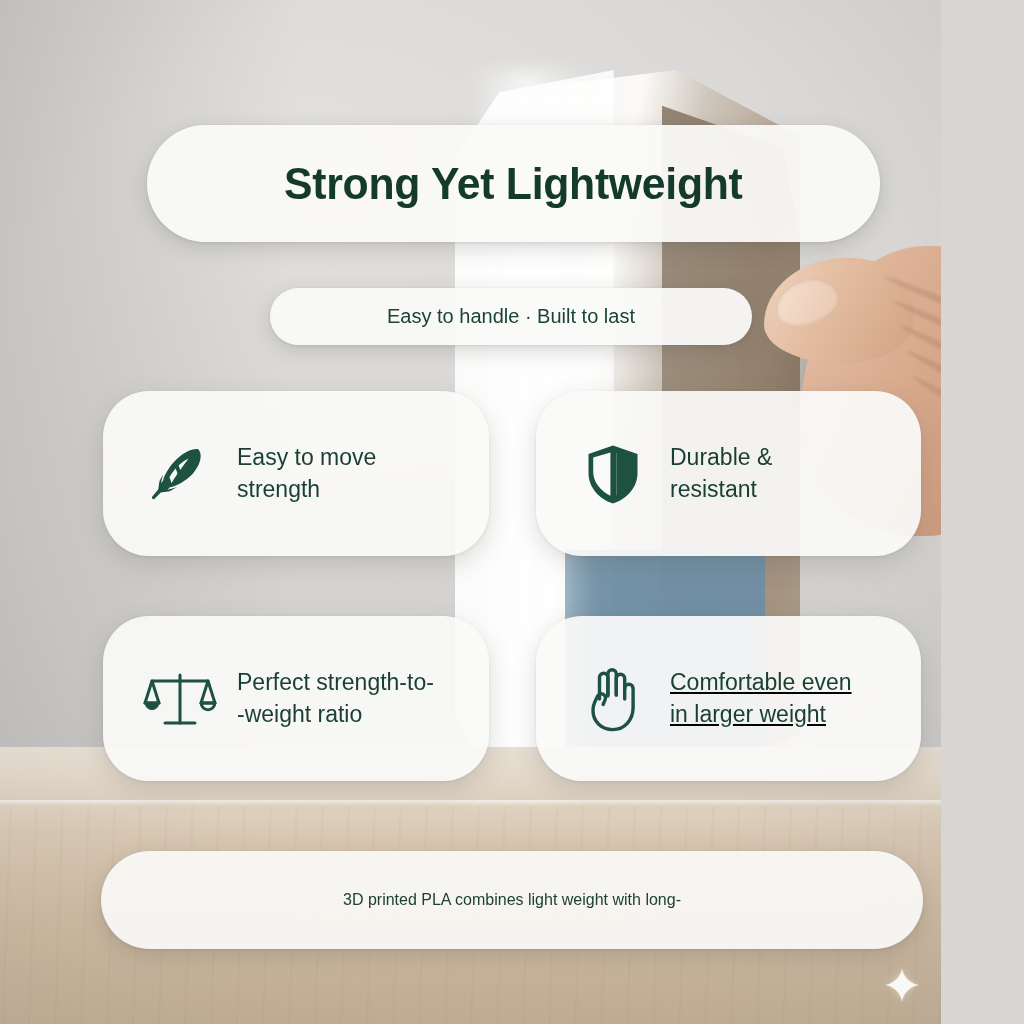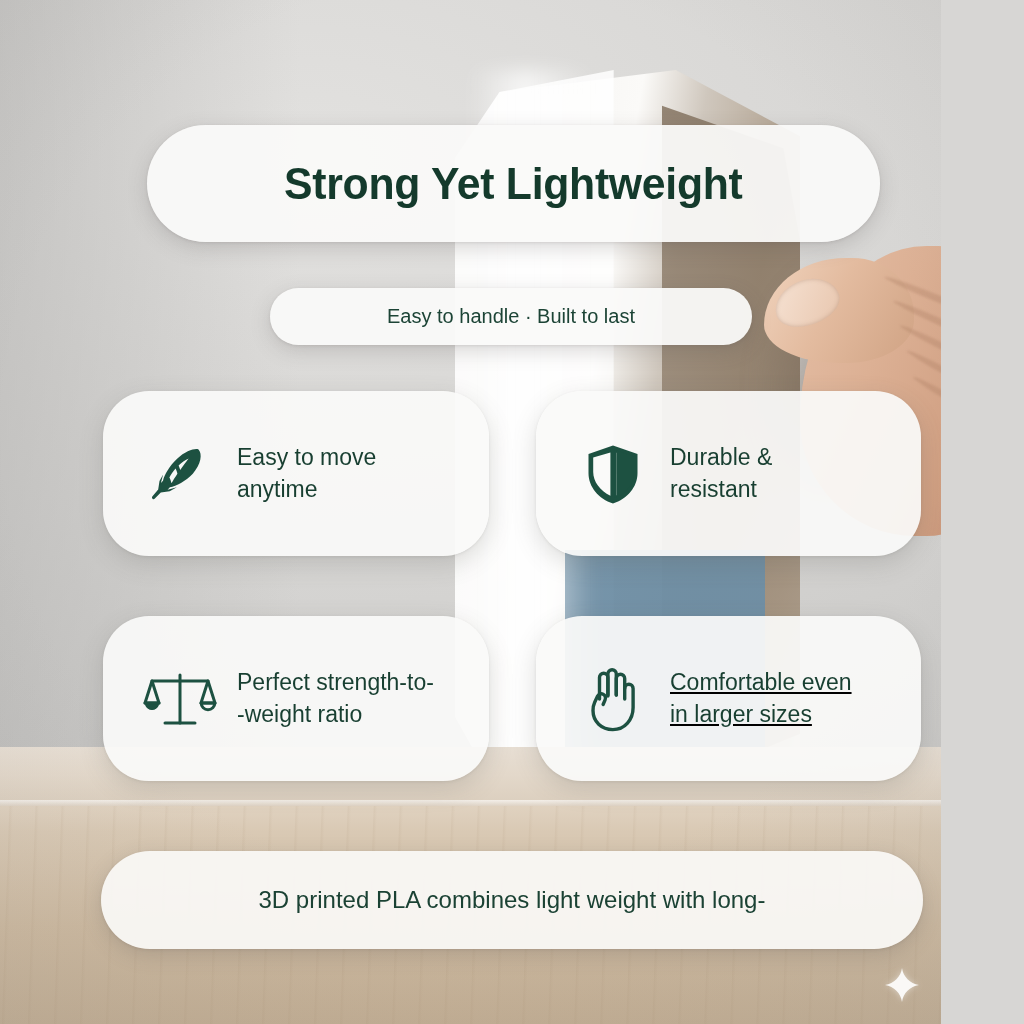--- a/index.html
+++ b/index.html
@@ -225,21 +225,21 @@
   
   .footer-pill {
     left: 101px; top: 851px; width: 822px; height: 98px;
     border-radius: 52px;
     background: rgba(250,249,246,0.93);
     flex-direction: column;
     text-align: center;
     line-height: 1.38;
   }
   .footer-text {
-    font-size: 24px;
+    font-size: 16px;
     color: #1b4234;
     padding: 0 40px;
   }
 
   
   .sparkle {
     position: absolute;
     right: 22px; bottom: 22px;
     width: 34px; height: 34px;
     color: #ffffff;
@@ -297,21 +297,21 @@
     </div>
 
     <div class="card card-0">
       <span class="card-icon">
         <svg width="64" height="64" viewBox="0 0 64 64" aria-hidden="true">
           <path fill="currentColor" d="M50.5 7.5c-2.8-1.6-12.6 1-21.4 9.3C21.5 24 16.4 32.6 15 38.8l-2.1 2.2 2.2-8.6-3.6 6.6-1.3 8.4-5.9 7.2a1.6 1.6 0 0 0 2.3 2.2l6.2-6.3 8.9-1.3 7.1-3.9-9.2 2.4 2.3-2.4c6.5-1.1 15.5-6.1 22.9-13.6C53.1 22 54.6 12 50.5 7.5zm-9.9 8.9c-2.6 3.3-5.6 7.5-8.4 11.6-.3-1.3-.8-3-1.6-4.6 3.3-3.1 6.9-5.6 10-7zm-13 10.2c.9 1.8 1.5 3.8 1.8 5.2-2.4 3.6-4.4 6.9-5.9 9.4-.4-1.6-1-3.8-2.1-5.8 1.5-2.6 3.6-5.7 6.2-8.8z"></path>
         </svg>
       </span>
       <span class="card-label">
         <span>Easy to move</span><br>
-        <span>anytime</span>
+        <span>strength</span>
       </span>
     </div>
 
     <div class="card card-2">
       <span class="card-icon">
         <svg width="74" height="64" viewBox="0 0 74 64" aria-hidden="true">
           <g fill="none" stroke="currentColor" stroke-width="3" stroke-linecap="round" stroke-linejoin="round">
             <line x1="37" y1="8" x2="37" y2="56"></line>
             <line x1="9" y1="14" x2="65" y2="14"></line>
             <line x1="22" y1="56" x2="52" y2="56"></line>
@@ -354,21 +354,21 @@
           <g fill="none" stroke="currentColor" stroke-width="3.4" stroke-linecap="round" stroke-linejoin="round">
             <path d="M17.5 33V11.5a4.2 4.2 0 0 1 8.4 0V30"></path>
             <path d="M25.9 29V8a4.2 4.2 0 0 1 8.4 0v21"></path>
             <path d="M34.3 29V12.5a4.2 4.2 0 0 1 8.4 0V33"></path>
             <path d="M42.7 22.5a4.2 4.2 0 0 1 8.4 0v19.1c0 12-8.2 22-20.3 22-11.3 0-19.8-7.9-19.8-19 0-3.4.6-6.1 1.7-8.4l2.8-6a4.2 4.2 0 0 1 7.6 3.6l-2 4.7"></path>
           </g>
         </svg>
       </span>
       <span class="card-label">
         <span>Comfortable even</span><br>
-        <span>in larger sizes</span>
+        <span>in larger weight</span>
       </span>
     </div>
 
     <div class="pill footer-pill">
       <div class="footer-text">
         <span>3D printed PLA combines light weight with long-</span><br>
       </div>
     </div>
 
     <span class="sparkle">

